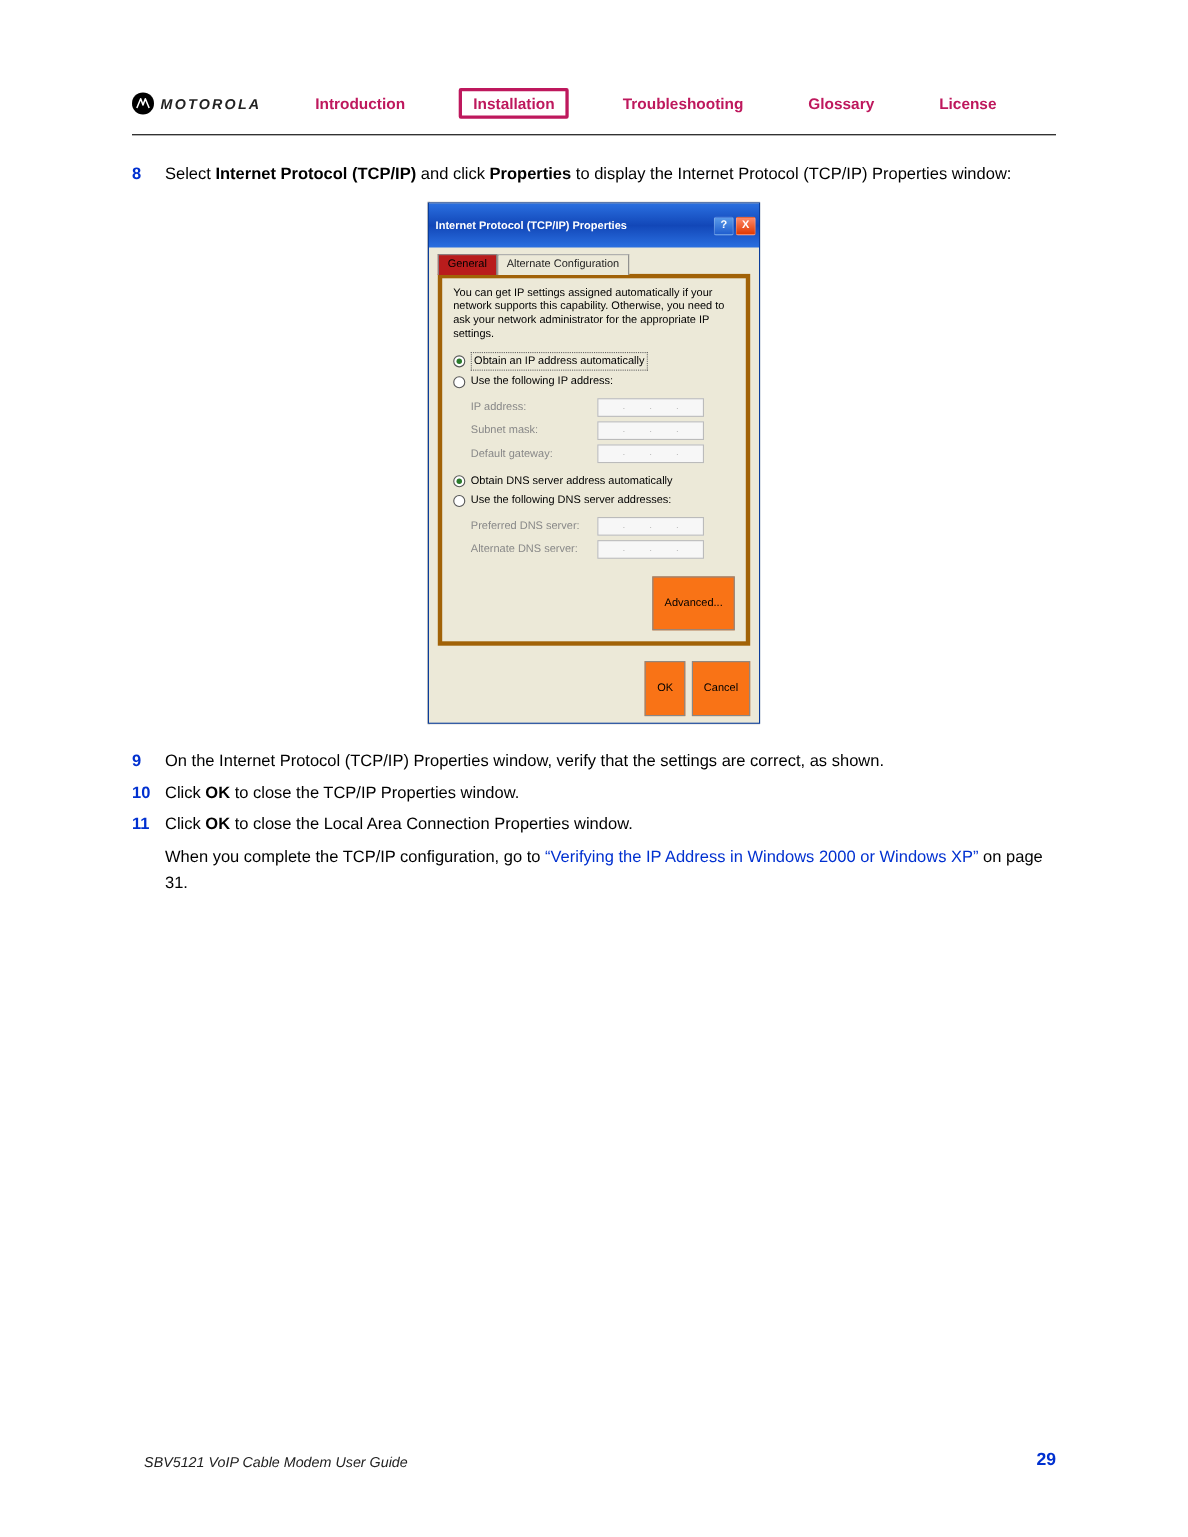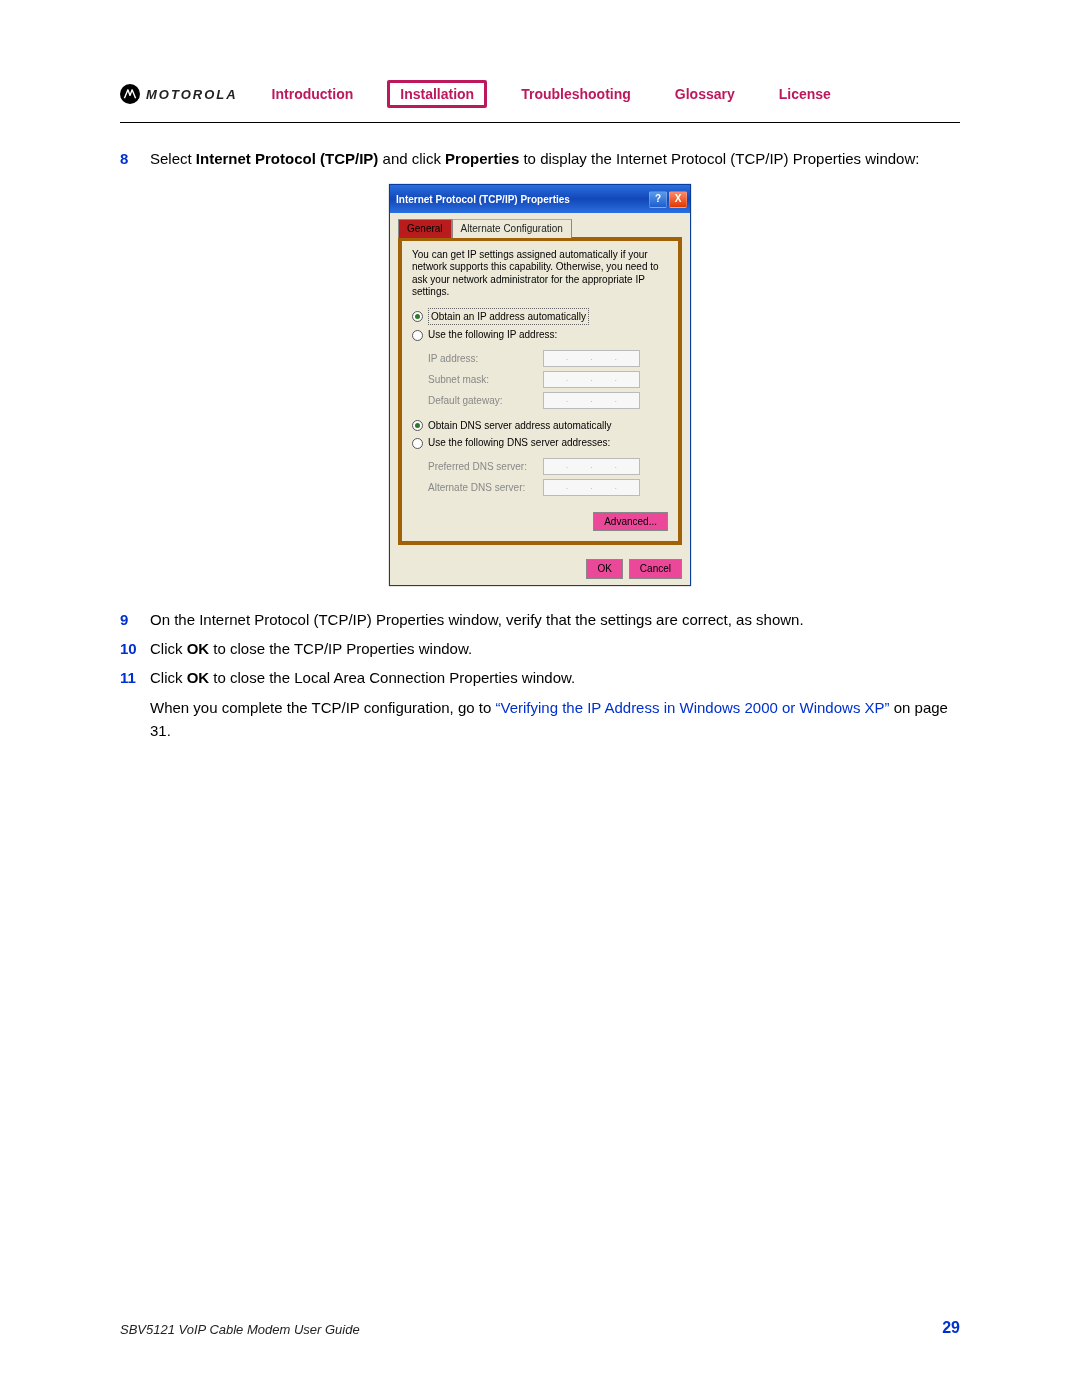--- a/index.html
+++ b/index.html
@@ -13,21 +13,21 @@
   .page {
     width: 1080px;
     height: 1397px;
     position: relative;
     box-sizing: border-box;
     padding: 80px 120px 60px 120px;
   }
   .header-row {
     display: flex;
     align-items: center;
-    gap: 24px;
+    gap: 39px;
     padding-bottom: 14px;
   }
   .logo-wrap {
     display: flex;
     align-items: center;
     gap: 6px;
   }
   .logo-circle {
     width: 20px;
     height: 20px;
@@ -89,21 +89,21 @@
   }
   .dlg {
     width: 300px;
     border: 1px solid #0a3c9a;
     font-family: Tahoma, Arial, sans-serif;
     font-size: 10px;
     background:#ece9d8;
     box-shadow: 0 0 1px #666;
   }
   .dlg-titlebar {
-    height: 28px;
+    height: 40px;
     background: linear-gradient(to bottom,#2a6fe0 0%,#1247b8 50%,#2a6fe0 100%);
     color:#fff;
     font-weight:bold;
     font-size:10px;
     display:flex;
     align-items:center;
     justify-content:space-between;
     padding:0 3px 0 6px;
   }
   .dlg-titlebar .btns { display:flex; gap:2px; }
@@ -153,31 +153,31 @@
   .sel-frame { border:1px dotted #666; padding:0 2px; }
   .ip-grid { margin:4px 0 6px 16px; }
   .ip-grid-row { display:flex; align-items:center; padding:2px 0; }
   .ip-label { width:115px; color:#888; font-size:10px;}
   .ip-box {
     width:95px;height:15px;border:1px solid #bbb;background:#f7f7f7;
     display:flex;align-items:center;justify-content:space-evenly;
     color:#bbb;font-size:9px;
   }
   .btn {
-    border:1px solid #888;background:#ec4899;padding:1px 10px;font-size:10px;
+    border:1px solid #888;background:#f97316;padding:16px 10px;font-size:10px;
   }
   .dlg-footer {
     display:flex;justify-content:flex-end;gap:6px;padding:6px 8px;
   }
   .adv-row { display:flex; justify-content:flex-end; padding-top:8px;}
 
   
   .page-footer {
     position:absolute;
-    left:120px;right:120px;bottom:60px;
+    left:131px;right:120px;bottom:60px;
     display:flex;justify-content:space-between;align-items:flex-end;
     font-size:13px;
   }
   .page-footer .title { font-style:italic; color:#222;}
   .page-footer .num { color:#0030d0; font-weight:bold; font-size:16px;}
 </style>
 </head>
 <body>
 
 <div class="page">

